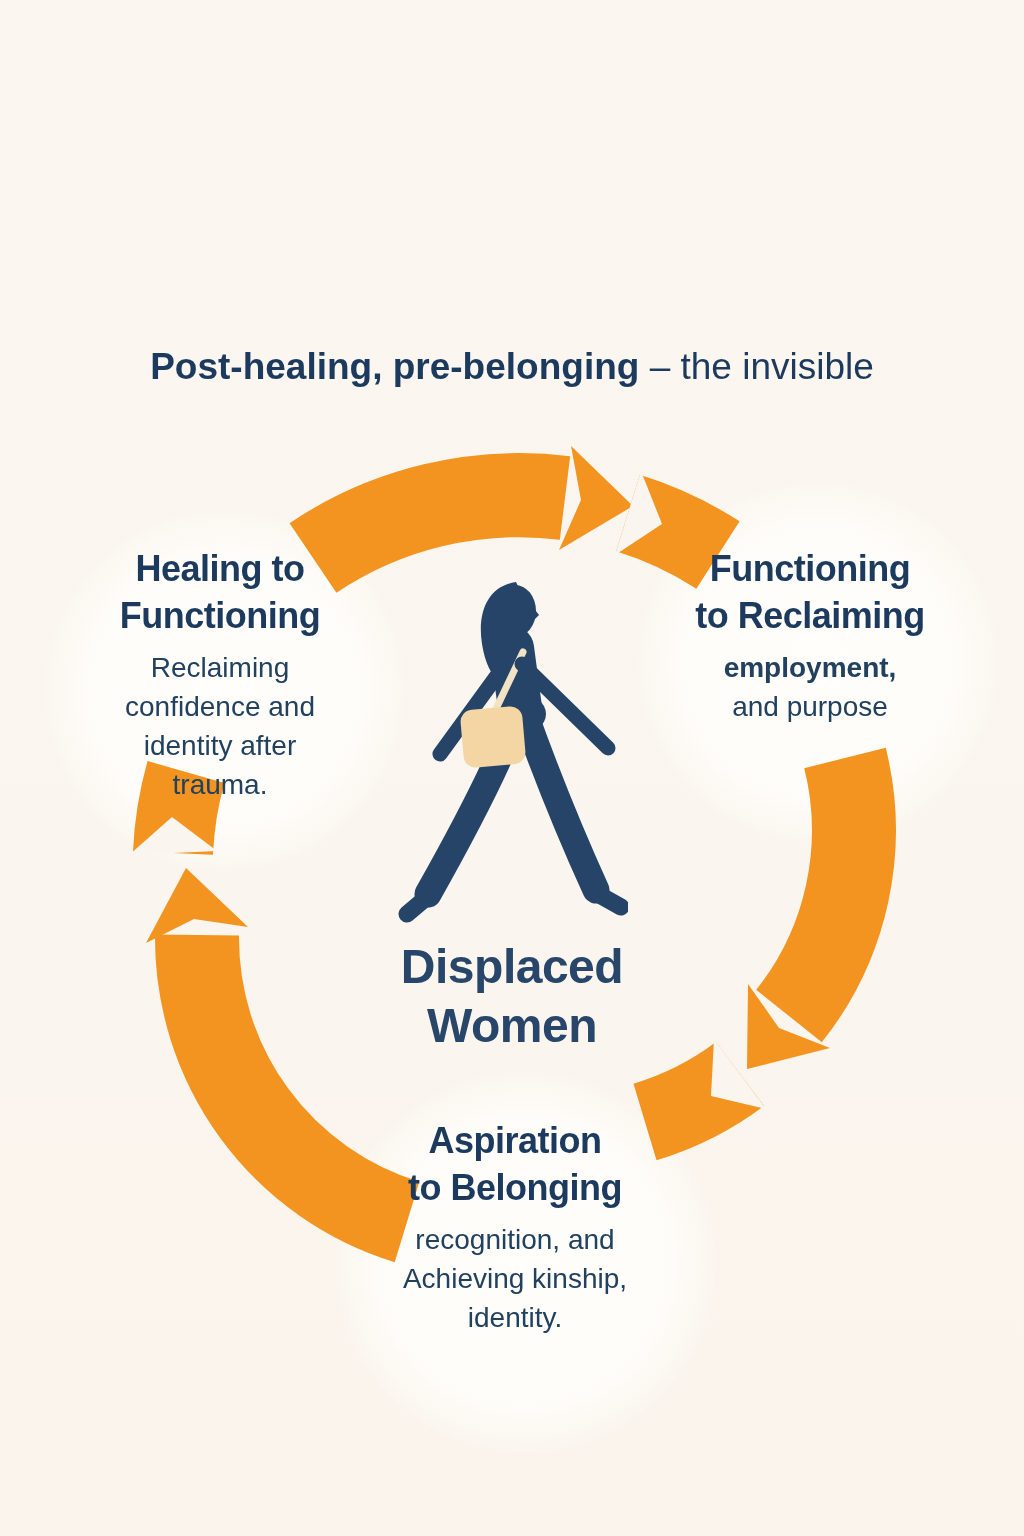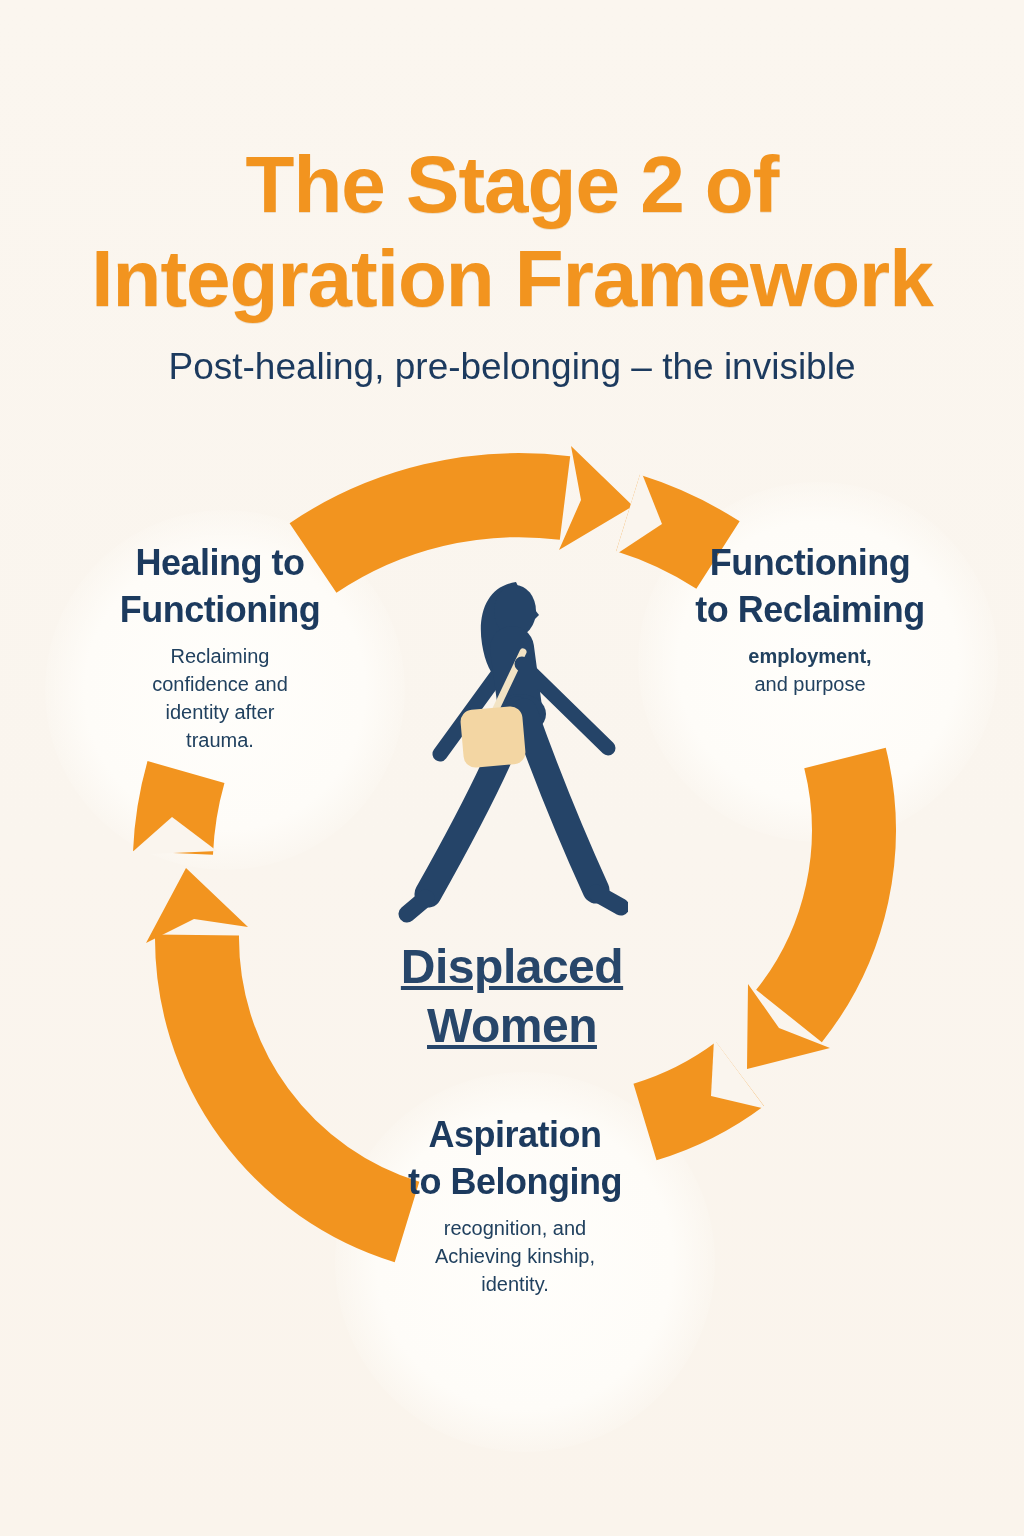--- a/index.html
+++ b/index.html
@@ -18,65 +18,61 @@
     font-size:80px;font-weight:700;line-height:1.18;letter-spacing:-1px;
     color:#f2941f;
     text-shadow:0 1px 0 rgba(180,110,20,.18);
   }
   .subtitle{
     position:absolute;top:302px;left:47px;width:930px;
     text-align:center;
     font-size:37px;line-height:1.5;
     color:#1c3a5e;
   }
-  .subtitle .b{font-weight:400;}
+  .subtitle .b{font-weight:700;}
   
   .glow{
     position:absolute;width:360px;height:360px;border-radius:50%;
     background:radial-gradient(circle,#fffefb 0%,#fefcf8 55%,rgba(254,252,248,0) 74%);
   }
   .glow-left{left:45px;top:510px;}
   .glow-right{left:638px;top:482px;}
   .glow-bottom{left:335px;top:1072px;width:380px;height:380px;}
   
   .arrows{position:absolute;left:0;top:0;}
   .arc{fill:none;stroke:#f2941f;}
   .arc-main{stroke-width:84px;}
   .arc-chev{stroke-width:80px;}
   .head{fill:#f2941f;}
   .notch{fill:#faf5ee;}
   
   .node{position:absolute;text-align:center;}
   .node h2{
-    margin:0;font-size:36px;font-weight:700;line-height:1.3;
+    margin:6px;font-size:36px;font-weight:700;line-height:1.3;
     letter-spacing:-0.5px;color:#1c3a5e;
   }
-  .node p{margin:8px 0 0 0;font-size:20px;font-weight:400;line-height:1.4;color:#21415f;}
+  .node p{margin:8px 0 0 0;font-size:28px;font-weight:400;line-height:1.4;color:#21415f;}
   .ln{display:block;}
   .node-left{left:55px;top:540px;width:330px;}
   .node-right{left:650px;top:540px;width:320px;}
   .node-bottom{left:355px;top:1112px;width:320px;}
   .node .b{font-weight:700;}
   
   .figure{position:absolute;left:398px;top:578px;}
   .center-label{
     position:absolute;left:312px;top:938px;width:400px;
     text-align:center;font-size:48px;font-weight:700;line-height:1.22;
-    color:#27466a;letter-spacing:-0.5px;text-decoration:underline;
+    color:#27466a;letter-spacing:-0.5px;
   }
 </style>
 </head>
 <body>
 
 <div class="stage">
 
-  <h1 class="title">
-    <span class="ln">The Stage 2 of</span>
-    <span class="ln">Integration Framework</span>
-  </h1>
 
   <p class="subtitle">
     <span class="ln"><span class="b">Post-healing, pre-belonging</span><span> – the invisible</span></span>
   </p>
 
   <div class="glow glow-left"></div>
   <div class="glow glow-right"></div>
   <div class="glow glow-bottom"></div>
 
   <svg class="arrows" width="1024" height="1536" viewBox="0 0 1024 1536">

